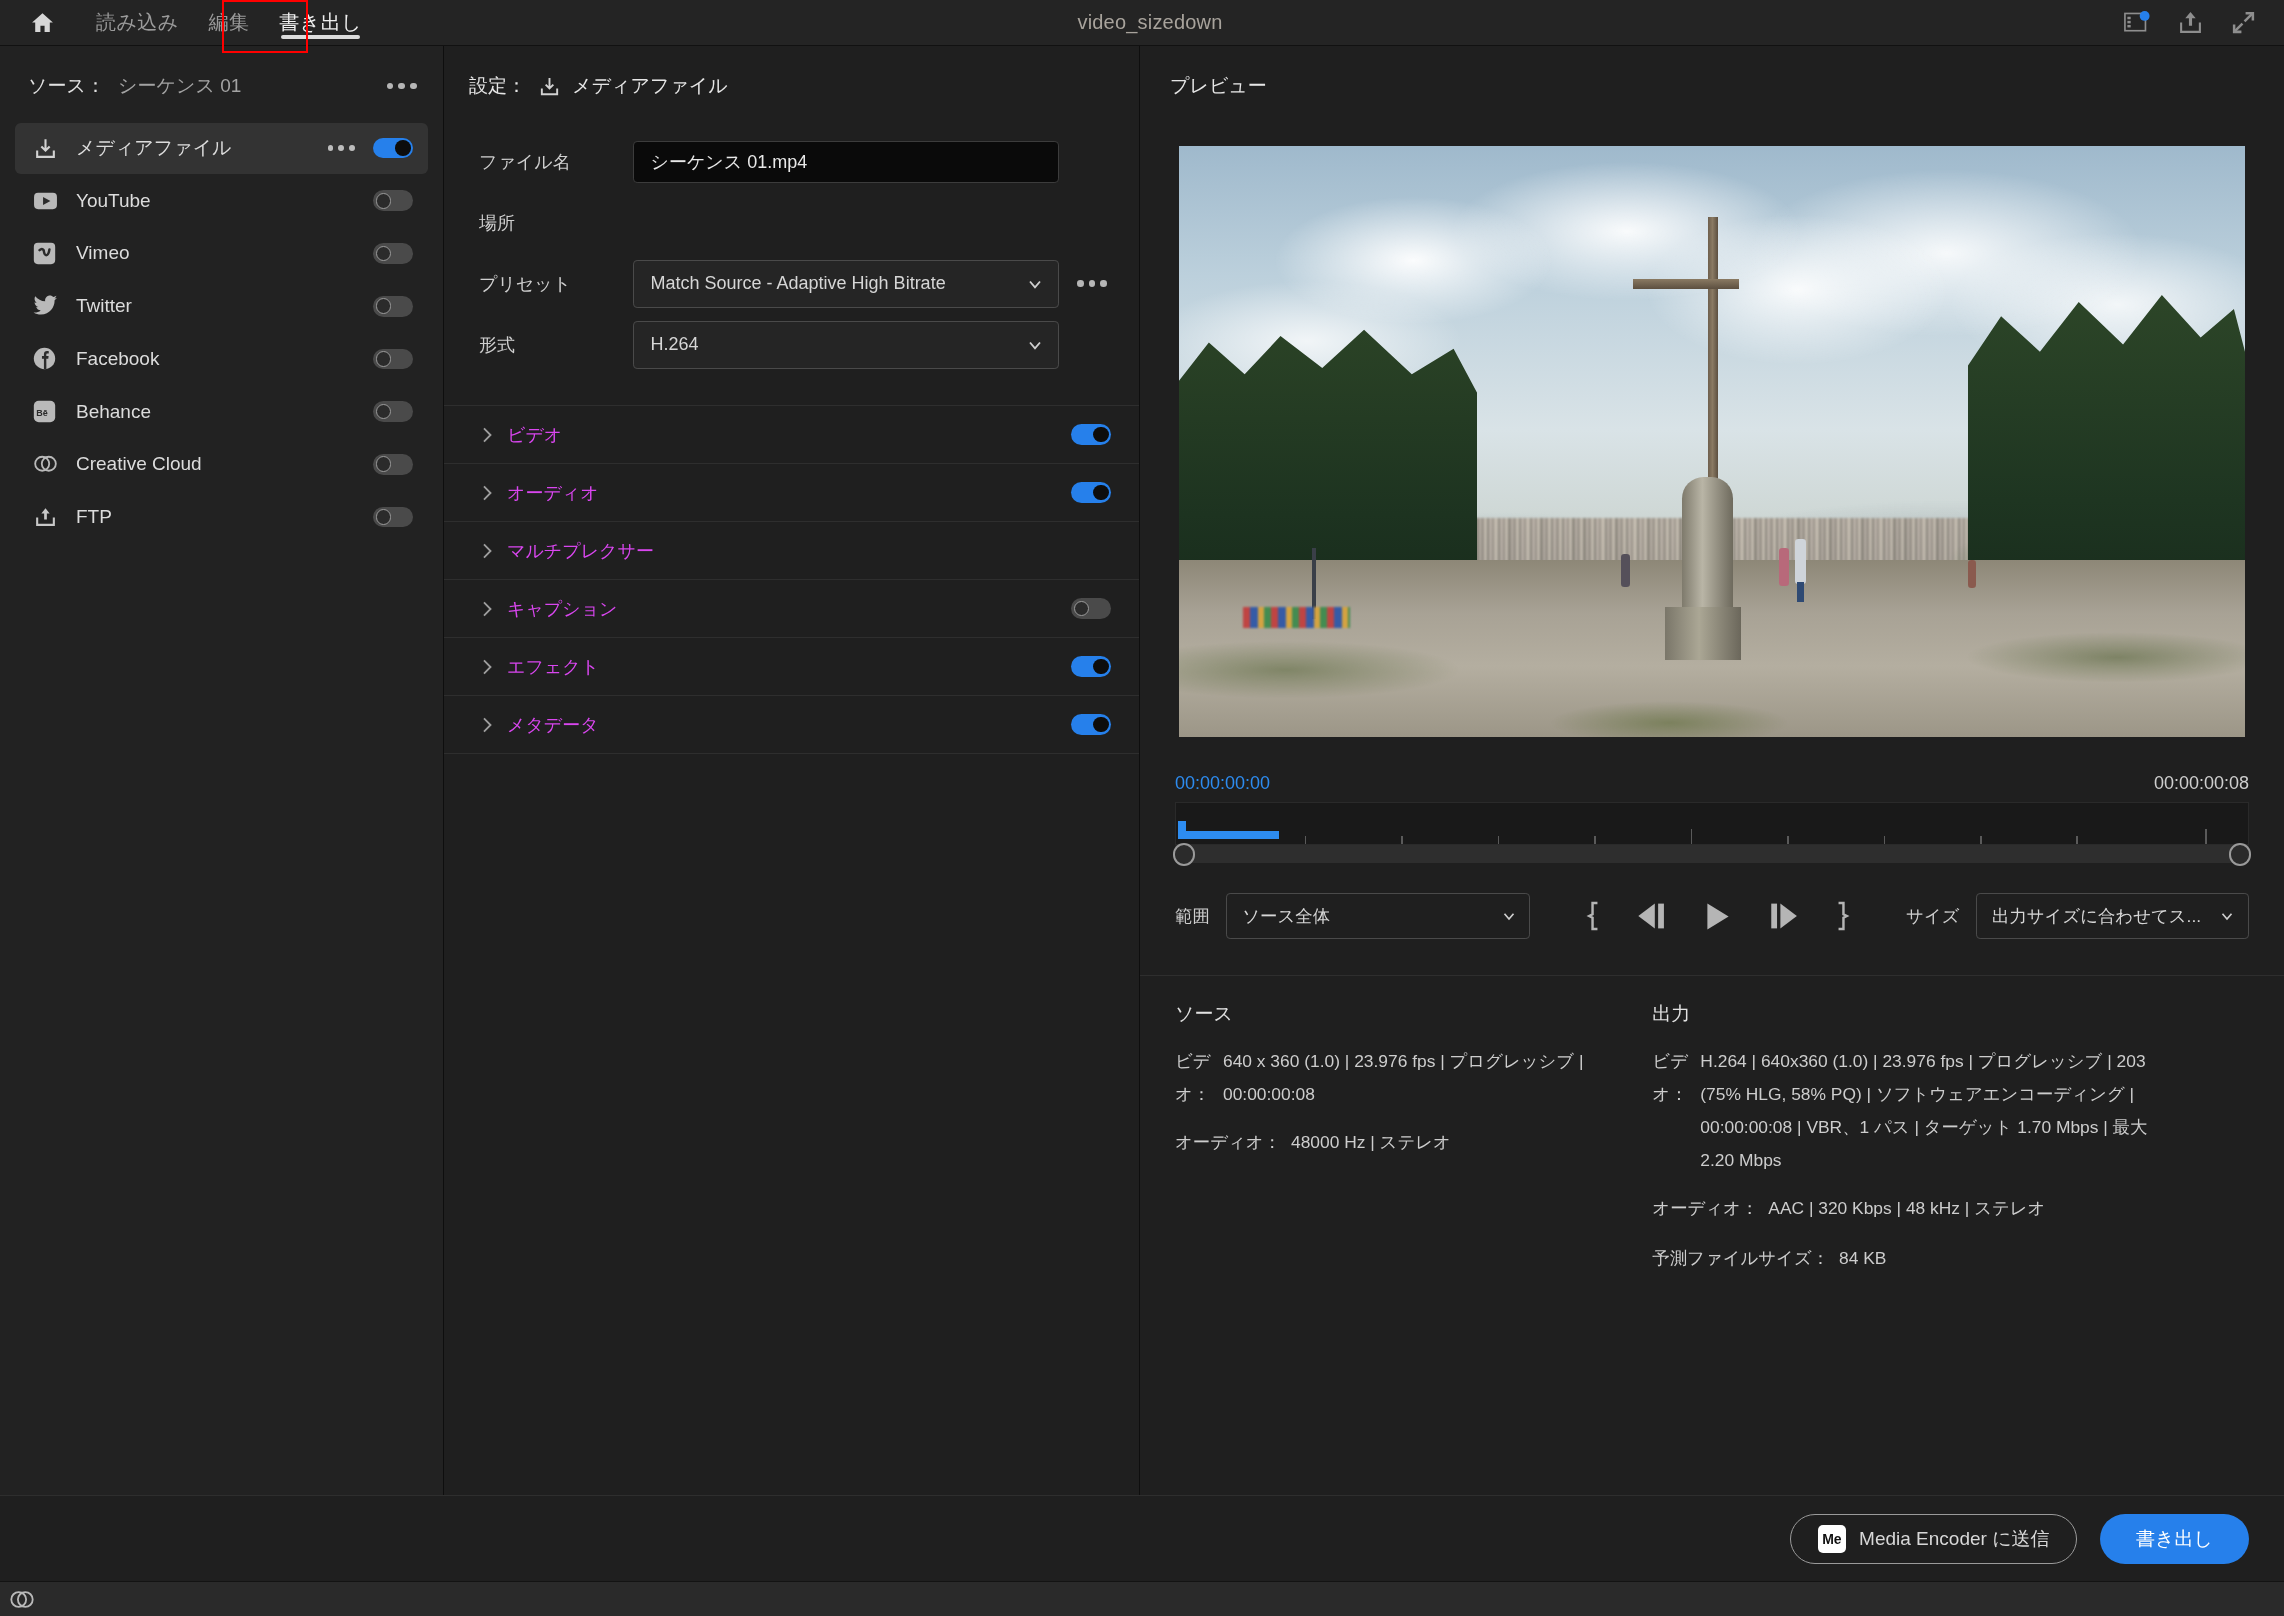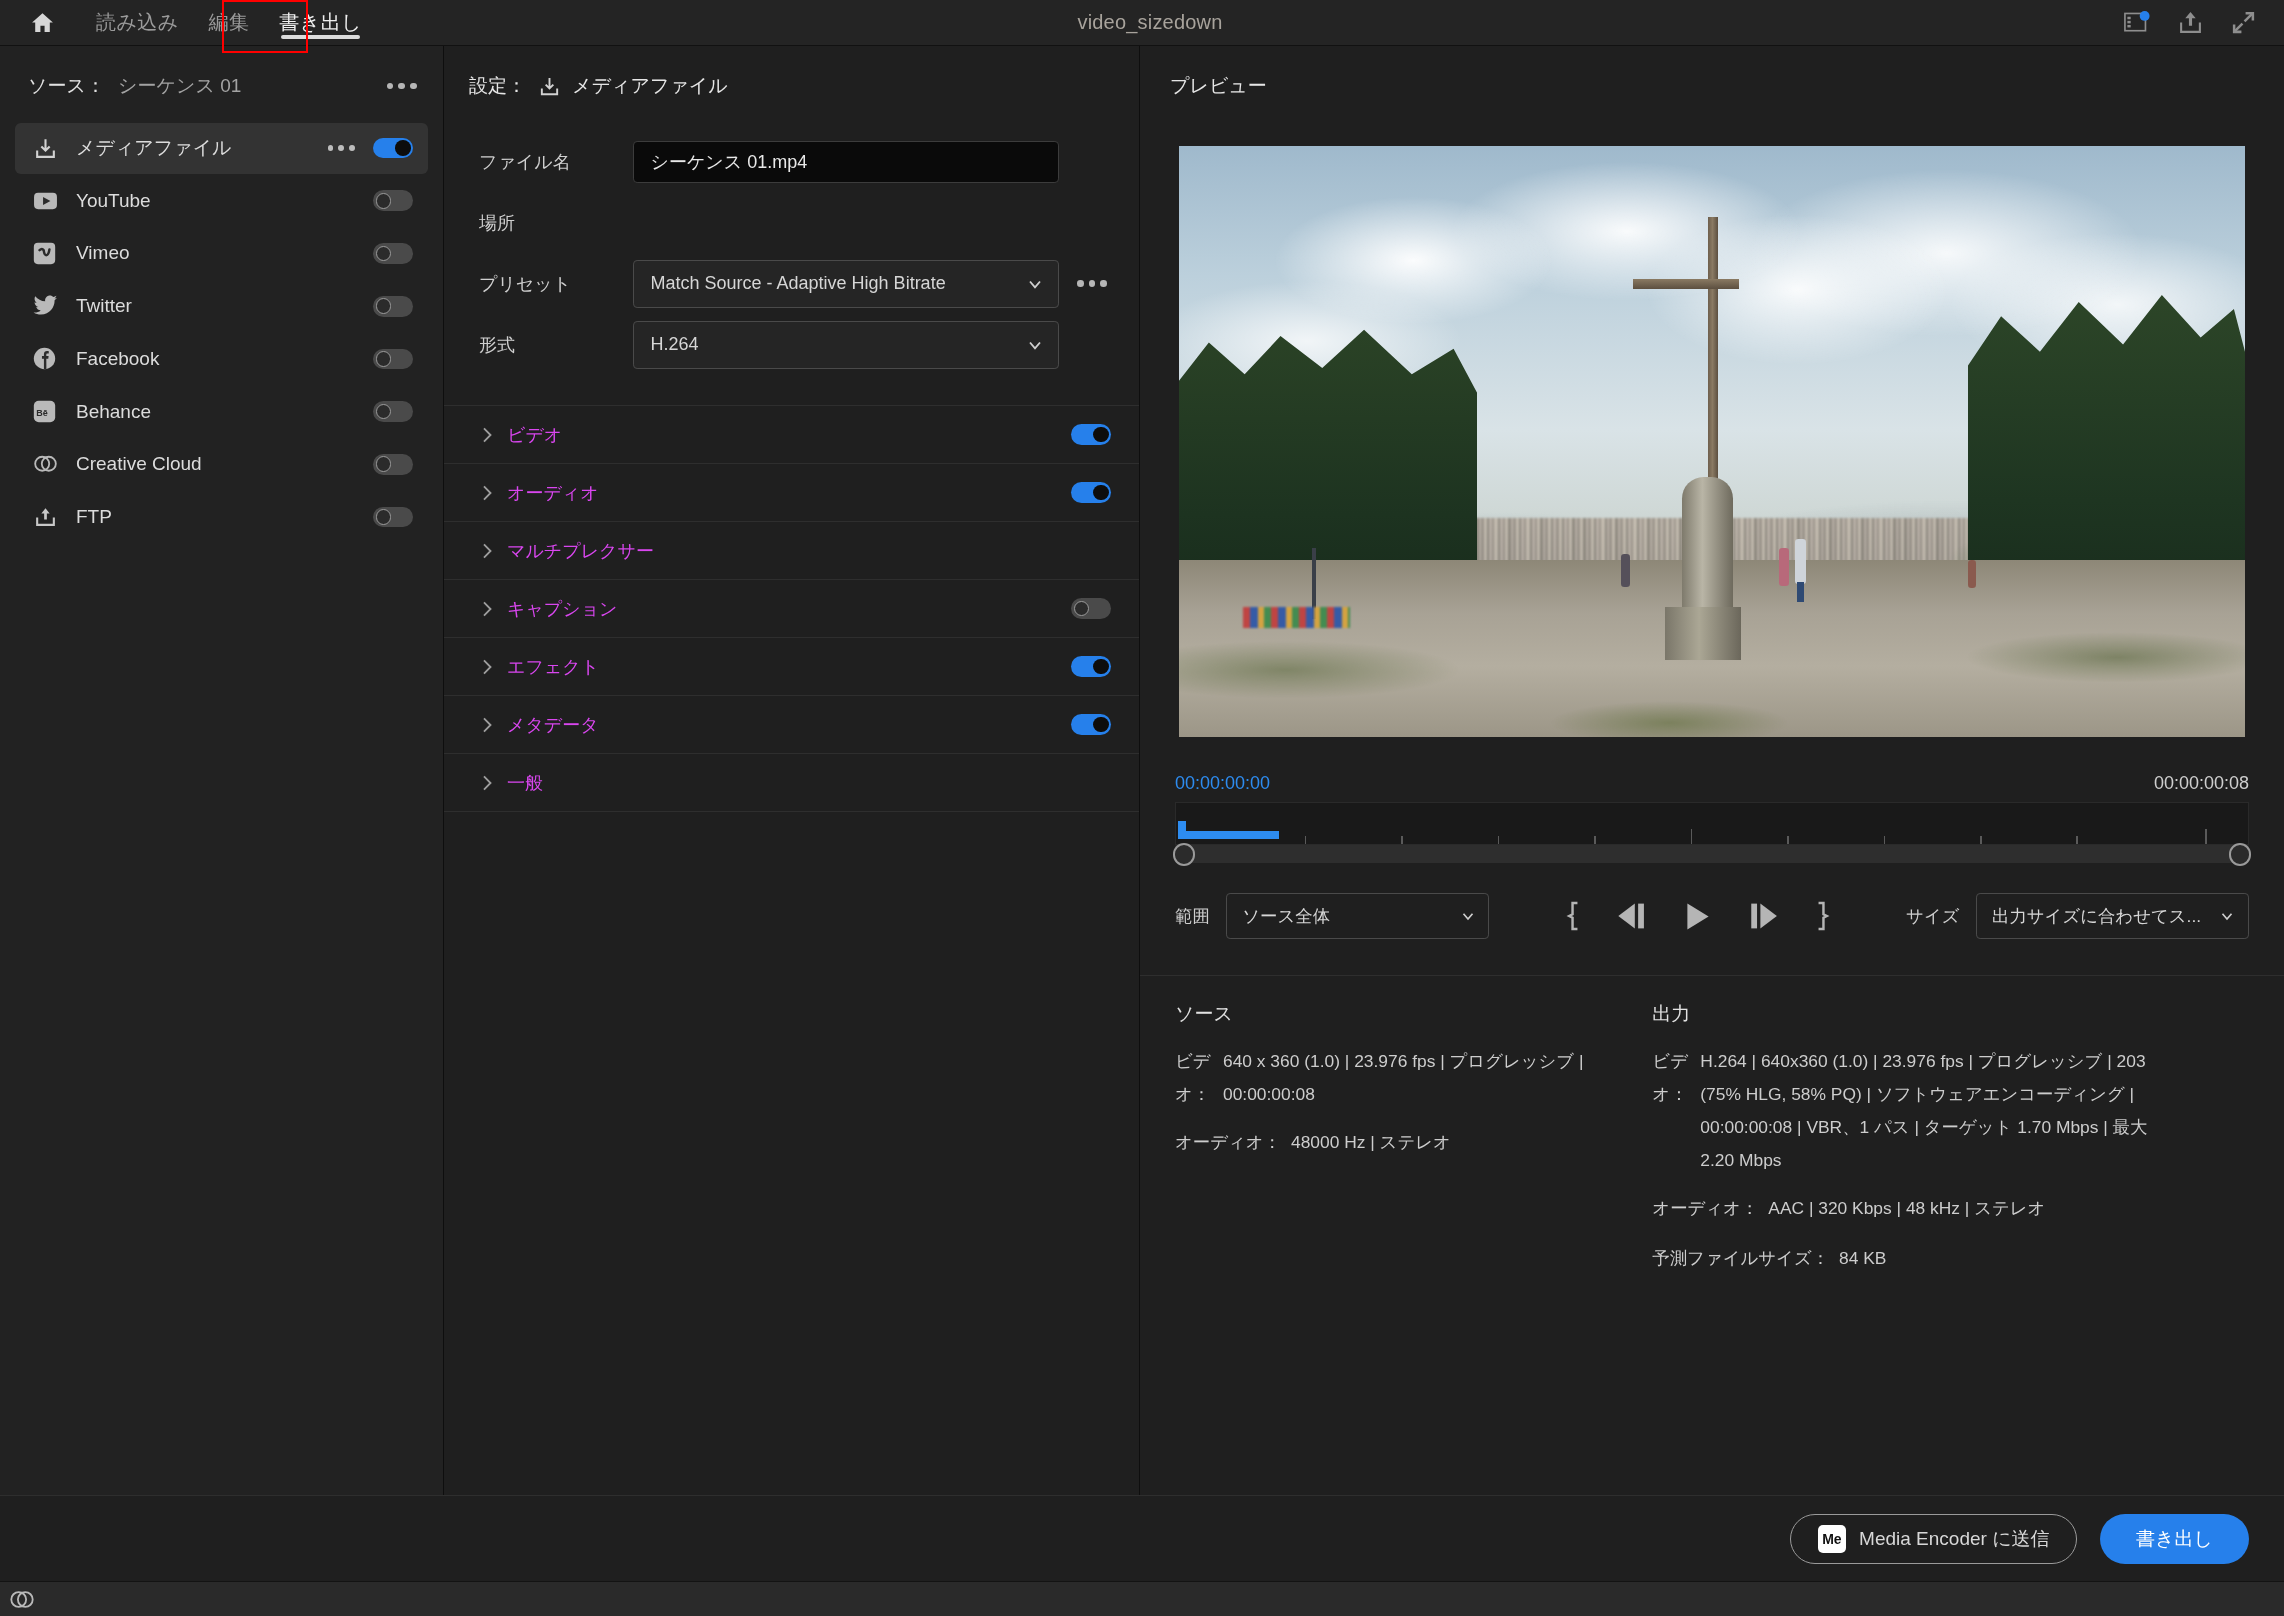--- a/index.html
+++ b/index.html
@@ -517,28 +517,20 @@
             <svg width="16.5" height="18" viewBox="0 0 20 22">
                 <path d="M6 3 L14 11 L6 19" fill="none" stroke="#9e9e9e" stroke-width="2.2"></path>
               </svg>
           </span>
           <span class="sname">メタデータ</span>
           <span class="tgl on ml">
               <span class="knob"></span>
             </span>
         </div>
 
-        <div class="sect">
-          <span class="chev">
-            <svg width="16.5" height="18" viewBox="0 0 20 22">
-                <path d="M6 3 L14 11 L6 19" fill="none" stroke="#9e9e9e" stroke-width="2.2"></path>
-              </svg>
-          </span>
-          <span class="sname">一般</span>
-        </div>
 
       </div>
     </div>
 
     <div class="right">
       <div class="prev-head">
         <span class="t">プレビュー</span>
       </div>
 
       <div class="prev-stage">
@@ -587,21 +579,21 @@
           <div class="tl-sel"></div>
         </div>
         <div class="tl-bar">
           <div class="tl-handle" style="left:-1.7px"></div>
           <div class="tl-handle" style="right:-1.7px"></div>
         </div>
       </div>
 
       <div class="ctrl-row">
         <span class="ctrl-lab">範囲</span>
-        <span class="ctrl-sel" style="width:263px">
+        <span class="ctrl-sel" style="width:304px">
           <span class="cv">ソース全体</span>
           <svg width="18" height="18" viewBox="0 0 24 24">
             <path d="M6 9 L12 16 L18 9" fill="none" stroke="#cfcfcf" stroke-width="2.2"></path>
           </svg>
         </span>
 
         <span class="transport">
           <svg width="18" height="30" viewBox="0 0 22 36">
             <path d="M14 2 L8 2 L8 16 L4 18 L8 20 L8 34 L14 34" fill="none" stroke="#b5b5b5" stroke-width="3"></path>
           </svg>

